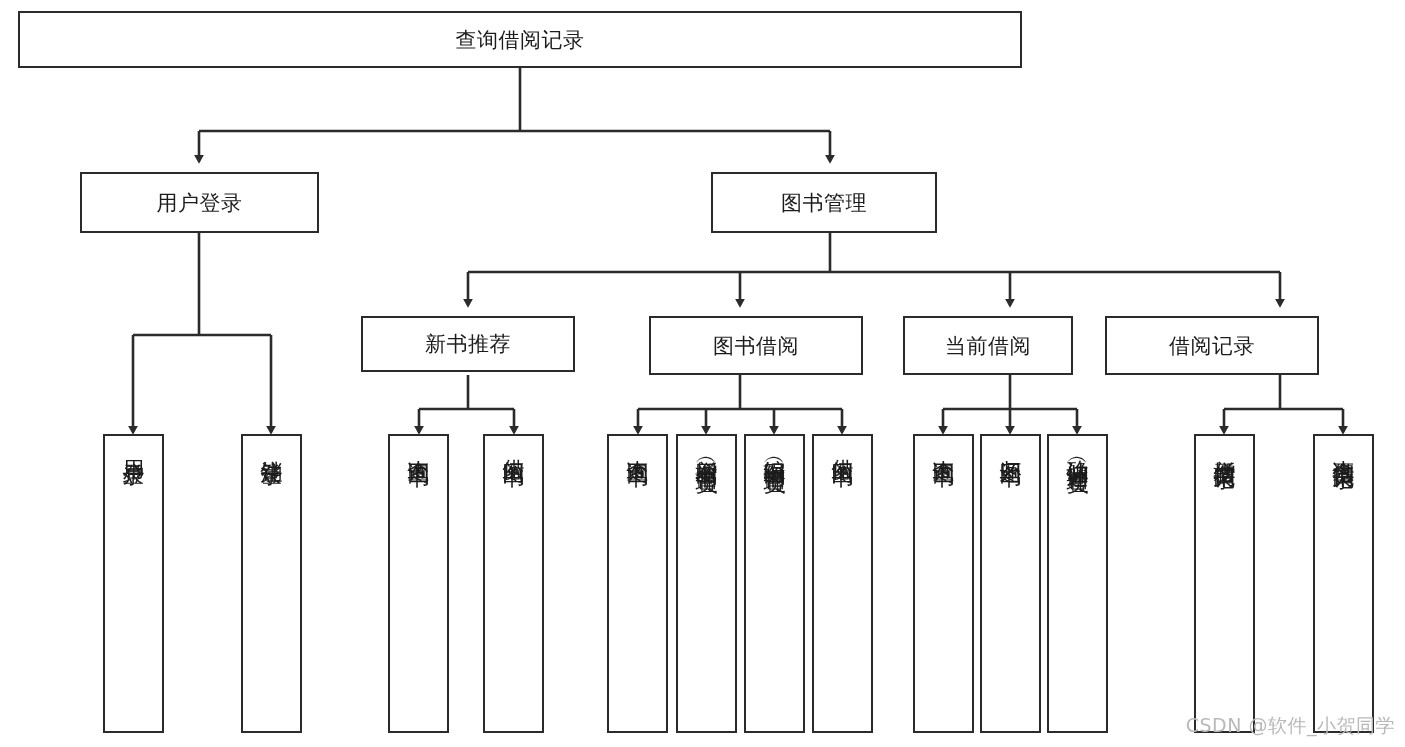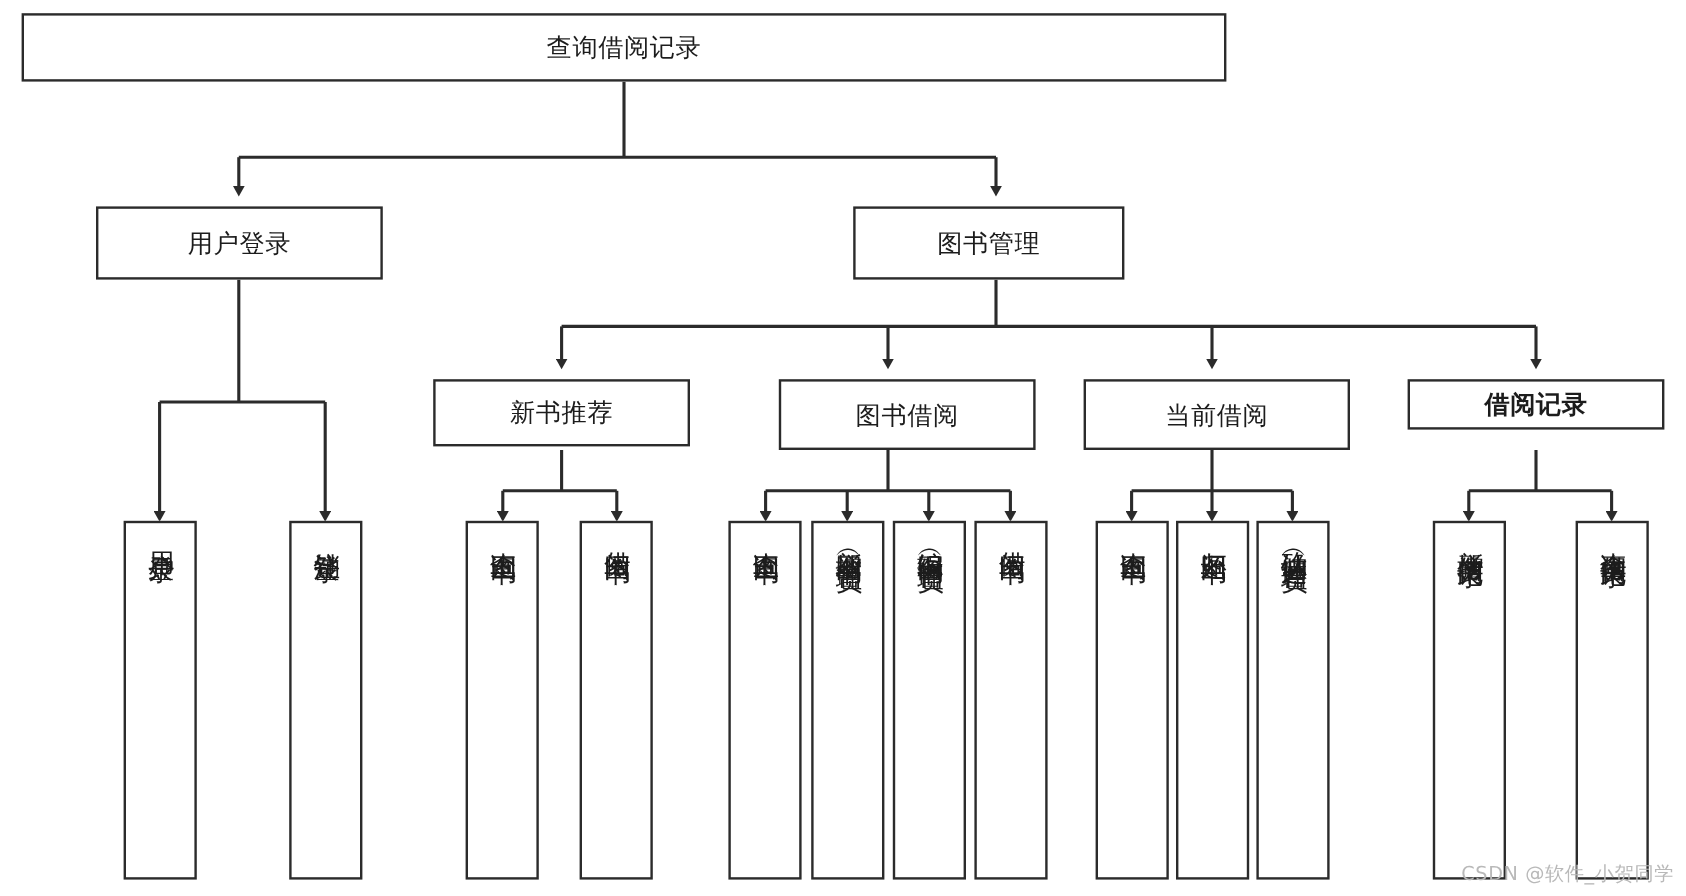--- a/index.html
+++ b/index.html
@@ -49,21 +49,21 @@
     text-orientation: upright;
     font-size: 22px;
     line-height: 1.18;
     letter-spacing: 2px;
     white-space: nowrap;
   }
   .watermark {
     position: absolute;
     right: 10px;
     bottom: 8px;
-    font-size: 16px;
+    font-size: 19px;
     color: #b9b9b9;
     letter-spacing: 0.5px;
     user-select: none;
   }
 </style>
 </head>
 <body>
 
 <div id="stage">
 
@@ -127,24 +127,24 @@
   <div class="node horiz" style="left:711px; top:172px; width:226px; height:61px;">
     <span>图书管理</span>
   </div>
 
   <div class="node horiz" style="left:361px; top:316px; width:214px; height:56px;">
     <span>新书推荐</span>
   </div>
   <div class="node horiz" style="left:633px; top:316px; width:214px; height:59px;margin-left:16px;">
     <span>图书借阅</span>
   </div>
-  <div class="node horiz" style="left:903px; top:316px; width:222px; height:59px;">
+  <div class="node horiz" style="left:903px; top:316px; width:170px; height:59px;">
     <span>当前借阅</span>
   </div>
-  <div class="node horiz" style="left:1173px; top:316px; width:214px; height:42px;font-weight:bold;">
+  <div class="node horiz" style="left:1105px; top:316px; width:214px; height:59px;">
     <span>借阅记录</span>
   </div>
 
   <div class="node vert" style="left:103px; top:434px; width:61px; height:299px;">
     <span class="vlabel">用户登录</span>
   </div>
   <div class="node vert" style="left:241px; top:434px; width:61px; height:299px;">
     <span class="vlabel">注销登录</span>
   </div>
 

